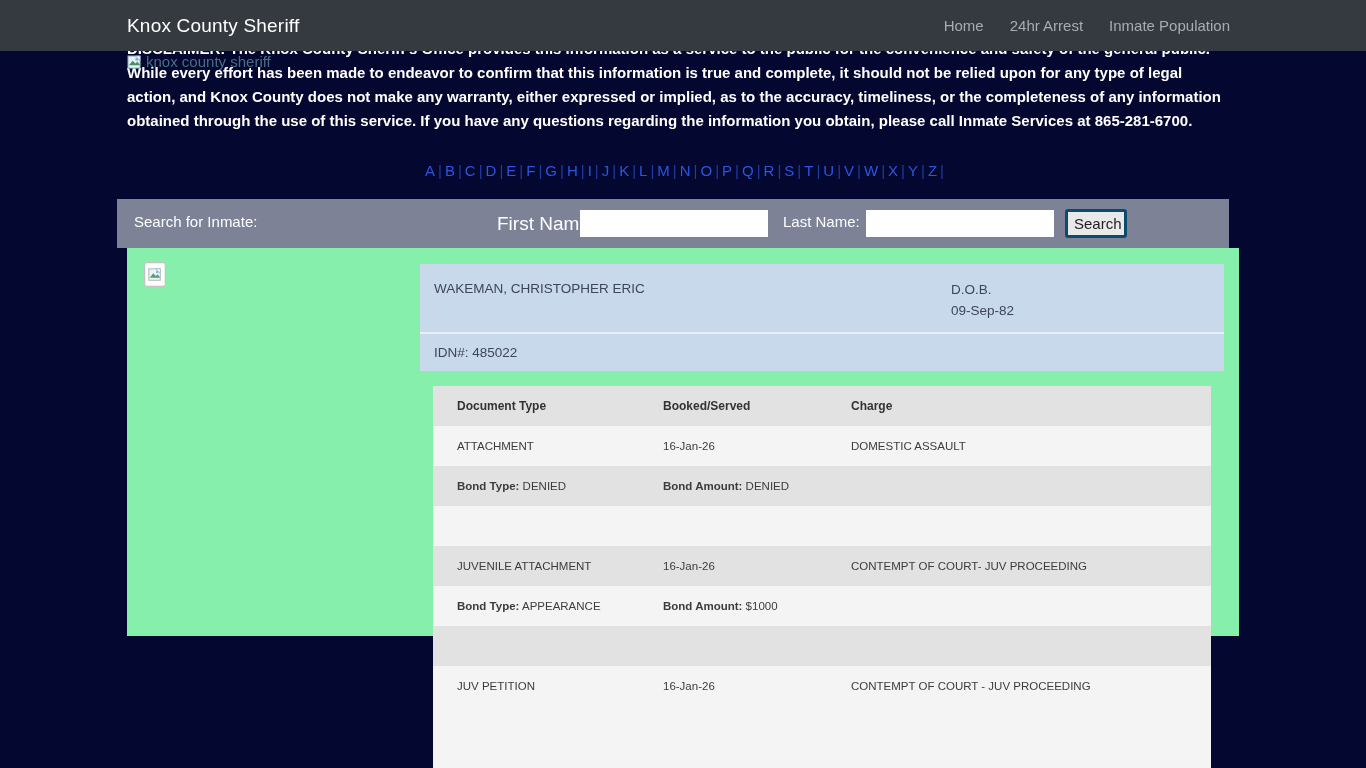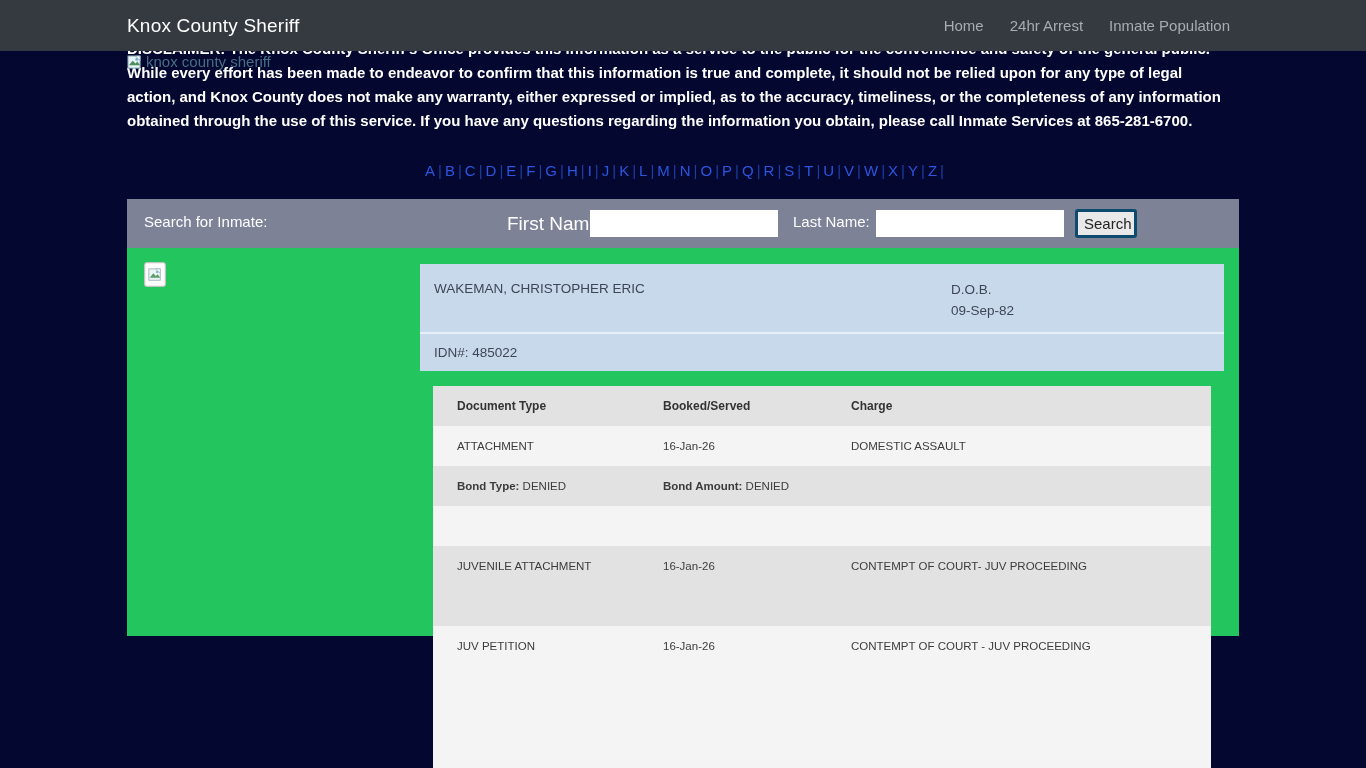--- a/index.html
+++ b/index.html
@@ -25,34 +25,34 @@
   .alt-img{position:absolute;left:0;top:13px;display:flex;align-items:center;gap:4px;
            color:#466e85;font-weight:400;font-size:15px;white-space:nowrap;}
 
   
   .alphabet{position:absolute;top:162px;left:127px;width:1112px;text-align:center;
             font-size:15px;z-index:2;}
   .letter{color:var(--linkblue);text-decoration:none;margin:0 3px;cursor:pointer;}
   .sep{color:var(--sepblue);}
 
   
-  .searchbar{position:absolute;top:199px;left:127px;width:1112px;height:49px;
+  .searchbar{position:absolute;top:199px;left:117px;width:1112px;height:49px;
              background:var(--searchbar);z-index:2;}
   .search-title{position:absolute;left:17px;top:14px;color:#fff;font-size:15px;}
   .fn-label{position:absolute;left:380px;top:14px;color:#fff;font-size:19px;}
   .ln-label{position:absolute;left:666px;top:14px;color:#fff;font-size:15px;}
   .search-input{position:absolute;top:11px;width:188px;height:27px;background:#fff;
                 border:1px solid #fff;font-size:14px;padding:0 6px;outline:none;}
   .fn-input{left:463px;} .ln-input{left:749px;}
   .search-btn{position:absolute;left:948px;top:10px;width:62px;height:29px;background:#e9e9e9;
               border:3px solid #0c4a6e;border-radius:3px;font-size:15px;color:#222;
               font-family:"Liberation Sans",sans-serif;cursor:pointer;}
 
   
-  .content{position:absolute;top:248px;left:127px;width:1112px;height:388px;background:#22c55e;}
+  .content{position:absolute;top:248px;left:127px;width:1112px;height:388px;background:#86efac;}
   .thumb-broken{position:absolute;left:17px;top:14px;width:22px;height:25px;background:#fdfdfd;
                 border:1px solid #c3c3c3;border-radius:3px;display:flex;align-items:center;
                 justify-content:center;box-shadow:0 0 0 1px #eee inset;}
 
   
   .card{position:absolute;left:293px;top:16px;width:804px;}
   .card-row1{height:68px;background:var(--cardblue);position:relative;}
   .card-name{position:absolute;left:14px;top:17px;font-size:13.5px;color:#3d4656;}
   .card-dob{position:absolute;left:531px;top:15px;font-size:13.5px;color:#3d4656;line-height:21px;}
   .card-div{height:2px;background:#e7eff9;}
@@ -147,20 +147,24 @@
       <div class="trow row-gray">
         <span class="cell c1"><span class="bold-label">Bond Type:</span><span> DENIED</span></span>
         <span class="cell c2"><span class="bold-label">Bond Amount:</span><span> DENIED</span></span>
       </div>
       <div class="trow row-light"></div>
       <div class="trow row-gray">
         <span class="cell c1"><span>JUVENILE ATTACHMENT</span></span>
         <span class="cell c2"><span>16-Jan-26</span></span>
         <span class="cell c3"><span>CONTEMPT OF COURT- JUV PROCEEDING</span></span>
       </div>
+      <div class="trow row-light">
+        <span class="cell c1"><span class="bold-label">Bond Type:</span><span> APPEARANCE</span></span>
+        <span class="cell c2"><span class="bold-label">Bond Amount:</span><span> $1000</span></span>
+      </div>
       <div class="trow row-gray"></div>
       <div class="trow row-light">
         <span class="cell c1"><span>JUV PETITION</span></span>
         <span class="cell c2"><span>16-Jan-26</span></span>
         <span class="cell c3"><span>CONTEMPT OF COURT - JUV PROCEEDING</span></span>
       </div>
       <div class="trow row-light filler"></div>
     </div>
 
 </div>

